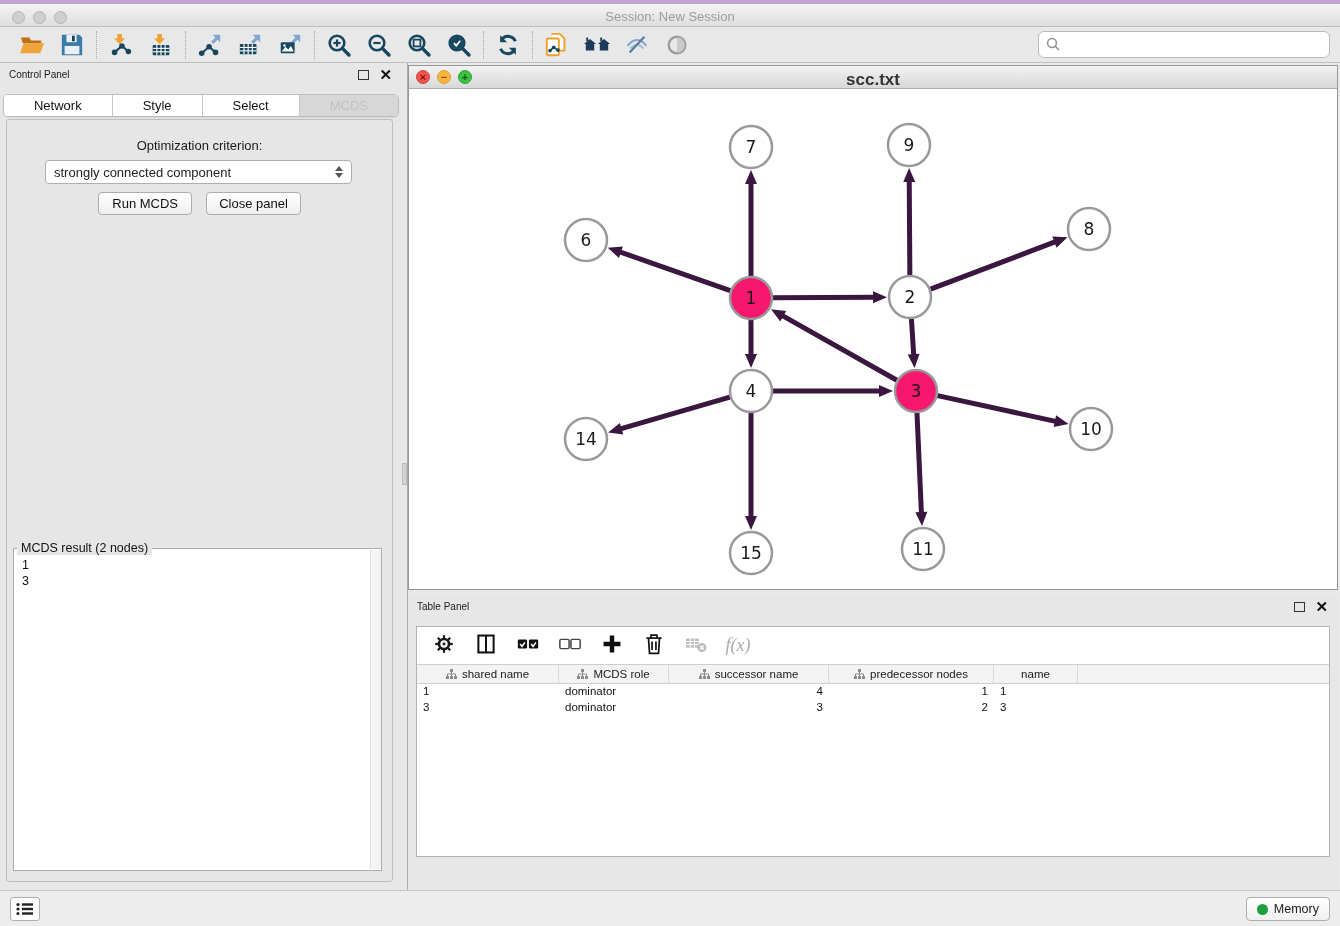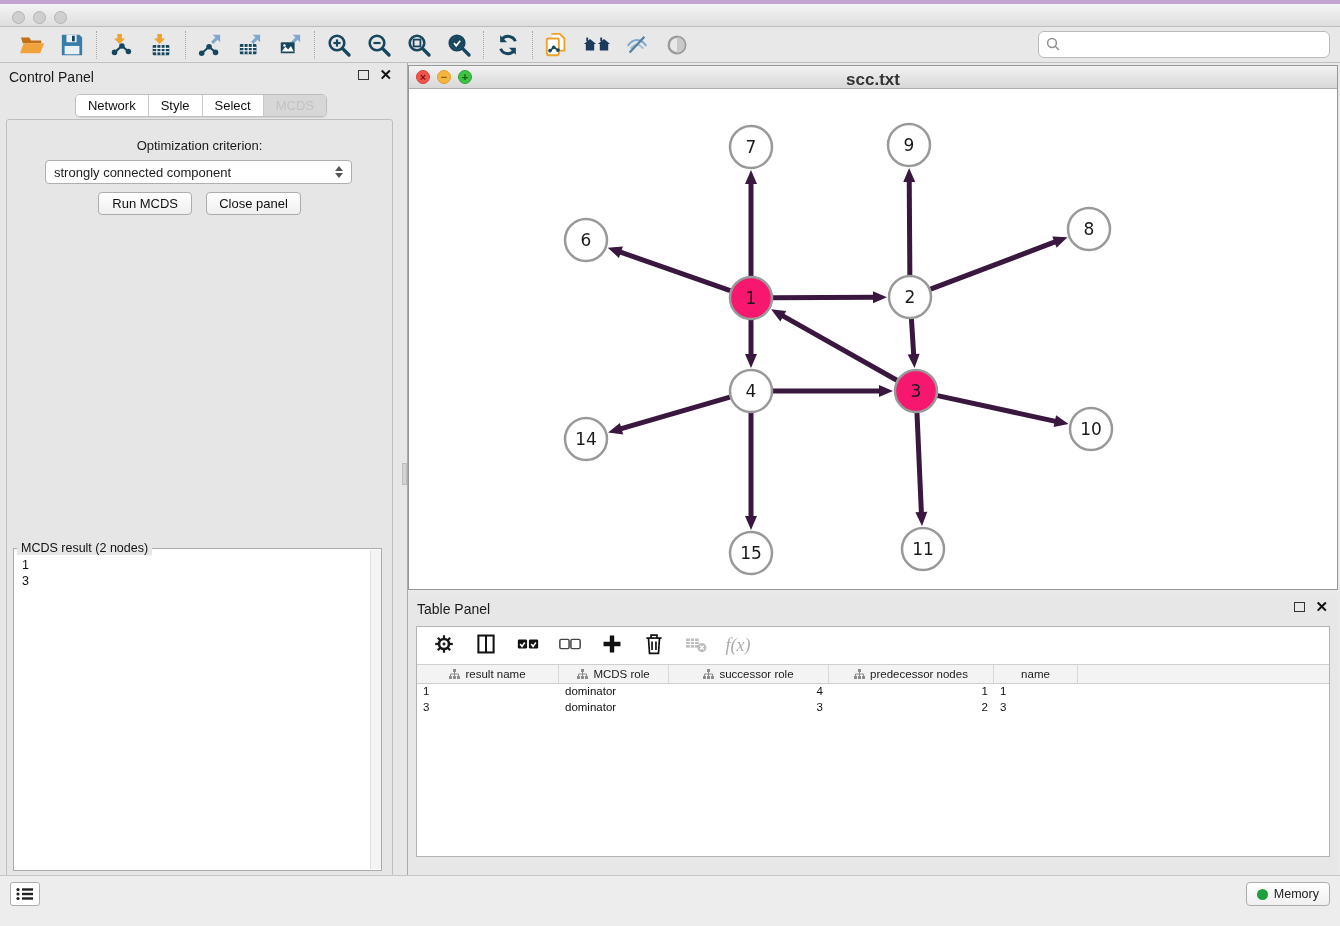--- a/index.html
+++ b/index.html
@@ -20,28 +20,28 @@
   .tb-sep { width:1px; height:28px; border-left:1px dotted #A8A8A8; }
   .tb-btn { width:28px; height:28px; display:flex; align-items:center; justify-content:center; cursor:default; }
   .tb-btn svg { display:block; }
   #search-wrap { position:absolute; right:10px; top:4px; width:292px; height:27px; background:#fff;
     border:1px solid #B9B9B9; border-radius:6px; display:flex; align-items:center; padding-left:7px; }
   #search-wrap input { border:none; outline:none; flex:1; height:20px; font-size:13px; background:transparent; margin-left:5px; }
 
   
   #control-panel { position:absolute; left:0; top:63px; width:402px; bottom:36px; background:#E7E7E7; }
   .panel-header { position:relative; height:26px; }
-  .panel-title { position:absolute; left:9px; top:6px; font-size:14px; color:#1A1A1A; }
+  .panel-title { position:absolute; left:9px; top:6px; font-size:10px; color:#1A1A1A; }
   .panel-icons { position:absolute; right:10px; top:6px; display:flex; gap:10px; align-items:center; }
   .float-box { width:11px; height:10px; border:1.6px solid #333; display:inline-block; }
   .close-x { font-size:15px; font-weight:bold; color:#111; line-height:11px; }
 
   #ctabs { position:absolute; left:0; right:0; top:31px; display:flex; justify-content:center; }
   .ctab-group, .btab-group { display:flex; border:1px solid #BEBEBE; border-radius:5px; overflow:hidden; background:#fff; box-shadow:0 1px 1px rgba(0,0,0,.08); }
-  .ctab { padding:3px 12px; font-size:13px; background:#fff; color:#111; border-right:1px solid #C9C9C9; }
+  .ctab { padding:3px 30px; font-size:13px; background:#fff; color:#111; border-right:1px solid #C9C9C9; }
   .ctab:last-child { border-right:none; }
   .ctab.active { background:#D7D7D7; color:#C2C2C2; }
 
   #cp-content { position:absolute; left:6px; right:9px; top:56px; bottom:8px;
     border:1px solid #BEBEBE; border-radius:3px; background:#E6E6E6; }
   #opt-label { position:absolute; left:0; right:0; top:18px; text-align:center; font-size:13px; color:#1A1A1A; }
   #criterion-select { position:absolute; left:38px; right:40px; top:40px; height:24px; background:#fff;
     border:1px solid #AFAFAF; border-radius:4px; display:flex; align-items:center; padding:0 8px; font-size:13px; }
   #criterion-select .sel-text { flex:1; }
   .stepper { display:flex; flex-direction:column; gap:2px; align-items:center; }
@@ -85,36 +85,37 @@
     border-right:1px solid #D8D8D8; background:#F3F3F3; }
   #tbody .tr { display:flex; height:16px; }
   .td-cell { font-size:11.5px; color:#111; padding:1px 6px 0 6px; white-space:nowrap; overflow:hidden; }
 
   #bottom-tabs { position:absolute; left:0; right:0; bottom:6px; display:flex; justify-content:center; }
   .btab { padding:4px 14px; font-size:12.5px; background:#fff; color:#111; border-right:1px solid #C2C2C2; }
   .btab:last-child { border-right:none; }
   .btab.active { background:#C9C9C9; color:#ECECEC; }
 
   
-  #status-bar { position:absolute; left:0; bottom:0; right:0; height:51px; background:#EDEDED; border-top:1px solid #C6C6C6; }
+  #status-bar { position:absolute; left:0; bottom:0; right:0; height:36px; background:#EDEDED; border-top:1px solid #C6C6C6; }
   #task-button { position:absolute; left:10px; top:6px; width:30px; height:24px; background:#fff;
     border:1px solid #ADADAD; border-radius:3px; display:flex; align-items:center; justify-content:center; }
   #memory-button { position:absolute; right:10px; top:6px; height:24px; background:linear-gradient(#FFFFFF,#F0F0F0);
     border:1px solid #ADADAD; border-radius:4px; display:flex; align-items:center; gap:6px; padding:0 10px; font-size:12.5px; }
   #memory-dot { width:11px; height:11px; border-radius:50%; background:#1E9E3E; }
 </style>
 </head>
 <body>
 
 <div id="titlebar">
   <div class="tlights">
     <span class="tlight"></span>
     <span class="tlight"></span>
     <span class="tlight"></span>
   </div>
+  <div id="window-title">Session: New Session</div>
 </div>
 
 <div id="toolbar">
   <div id="toolbar-groups" style="display:flex;align-items:center;">
       <div class="tb-group">
         <div class="tb-btn">
           <span>
             <svg width="26" height="24" viewBox="0 0 28 26">
               <path fill="#BE7117" d="M2 5h9l2 3h11v3H4z"></path>
               <path fill="#F1A33B" d="M1 22l4-11h22l-4 11z"></path>
@@ -529,21 +530,21 @@
           <div class="th-cell" style="width: 142px;">
             <svg width="11" height="11" viewBox="0 0 11 11">
               <g fill="#8C8C8C">
                 <rect x="4" y="0" width="3" height="3"></rect>
                 <rect x="0" y="7" width="3" height="3"></rect>
                 <rect x="4" y="7" width="3" height="3"></rect>
                 <rect x="8" y="7" width="3" height="3"></rect>
               </g>
               <path d="M5.5 3v2M1.5 7V5h8v2M5.5 5v2" fill="none" stroke="#8C8C8C" stroke-width="1"></path>
             </svg>
-            <span>result name</span>
+            <span>shared name</span>
           </div>
           <div class="th-cell" style="width: 110px;">
             <svg width="11" height="11" viewBox="0 0 11 11">
               <g fill="#8C8C8C">
                 <rect x="4" y="0" width="3" height="3"></rect>
                 <rect x="0" y="7" width="3" height="3"></rect>
                 <rect x="4" y="7" width="3" height="3"></rect>
                 <rect x="8" y="7" width="3" height="3"></rect>
               </g>
               <path d="M5.5 3v2M1.5 7V5h8v2M5.5 5v2" fill="none" stroke="#8C8C8C" stroke-width="1"></path>
@@ -553,21 +554,21 @@
           <div class="th-cell" style="width: 160px;">
             <svg width="11" height="11" viewBox="0 0 11 11">
               <g fill="#8C8C8C">
                 <rect x="4" y="0" width="3" height="3"></rect>
                 <rect x="0" y="7" width="3" height="3"></rect>
                 <rect x="4" y="7" width="3" height="3"></rect>
                 <rect x="8" y="7" width="3" height="3"></rect>
               </g>
               <path d="M5.5 3v2M1.5 7V5h8v2M5.5 5v2" fill="none" stroke="#8C8C8C" stroke-width="1"></path>
             </svg>
-            <span>successor role</span>
+            <span>successor name</span>
           </div>
           <div class="th-cell" style="width: 165px;">
             <svg width="11" height="11" viewBox="0 0 11 11">
               <g fill="#8C8C8C">
                 <rect x="4" y="0" width="3" height="3"></rect>
                 <rect x="0" y="7" width="3" height="3"></rect>
                 <rect x="4" y="7" width="3" height="3"></rect>
                 <rect x="8" y="7" width="3" height="3"></rect>
               </g>
               <path d="M5.5 3v2M1.5 7V5h8v2M5.5 5v2" fill="none" stroke="#8C8C8C" stroke-width="1"></path>

